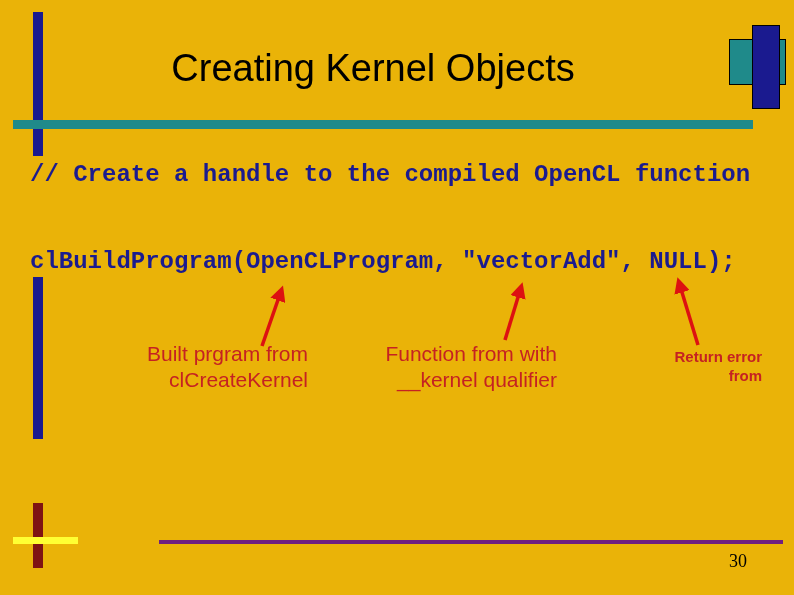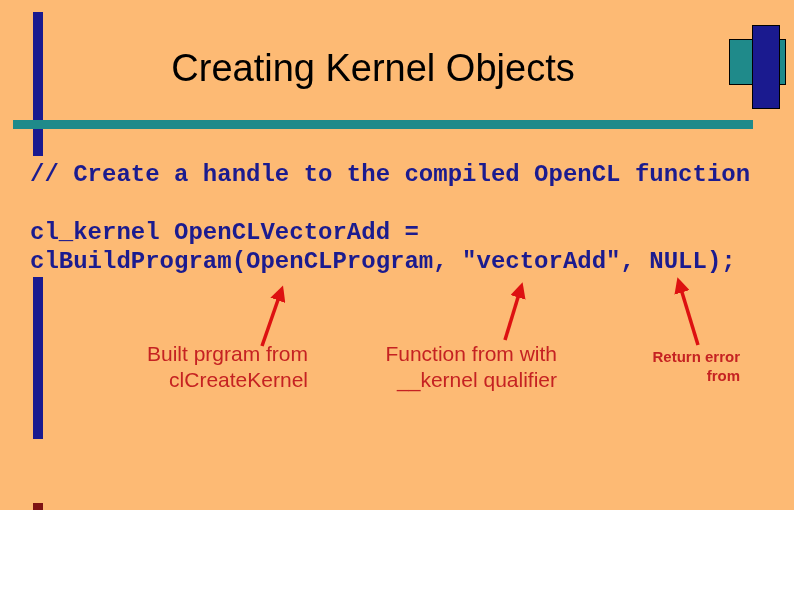--- a/index.html
+++ b/index.html
@@ -1,17 +1,17 @@
 <!DOCTYPE html>
 <html><head>
 <meta charset="utf-8">
 <style>
   html,body{margin:0;padding:0;background:#fff;}
   #slide{
-    position:relative;width:794px;height:510px;background:#fdba74;
+    position:relative;width:794px;height:595px;background:#eab308;
     overflow:hidden;font-family:"Liberation Sans",sans-serif;
   }
   .abs{position:absolute;}
   
   .bar{left:33px;width:10px;background:#1a1a8f;}
   .bar-top{top:12px;height:144px;}
   .bar-mid{top:277px;height:162px;}
   .bar-maroon{left:33px;top:503px;width:10px;height:65px;background:#7f1313;}
   
   .title{
@@ -32,21 +32,21 @@
   .code-comment{top:162px;}
   .code-l1{top:220px;}
   .code-l2{top:249px;}
   
   .callout{
     text-align:right;color:#c52222;
     font-size:21px;line-height:26px;white-space:nowrap;
   }
   .callout-1{left:88px;width:220px;top:341px;}
   .callout-2{left:337px;width:220px;top:341px;}
-  .callout-3{left:610px;width:130px;top:347px;font-size:15px;line-height:19px;font-weight:bold;}
+  .callout-3{left:632px;width:130px;top:347px;font-size:15px;line-height:19px;font-weight:bold;}
   
   .arrows{left:0;top:0;pointer-events:none;}
   
   .line-yellow{left:13px;top:537px;width:65px;height:7px;background:#ffff33;}
   .line-purple{left:159px;top:540px;width:624px;height:4px;background:#702080;}
   .pagenum{
     left:718px;top:551px;width:40px;text-align:center;color:#000;
     font-family:"Liberation Serif",serif;font-size:18px;line-height:20px;
   }
 </style>
@@ -58,21 +58,20 @@
   <div class="abs bar bar-top"></div>
   <div class="abs bar bar-mid"></div>
 
   <div class="abs title">Creating Kernel Objects</div>
   <div class="abs title-rule"></div>
 
   <div class="abs deco-teal"></div>
   <div class="abs deco-navy"></div>
 
   <div class="abs code code-comment">// Create a handle to the compiled OpenCL function</div>
-  <div class="abs code code-l1">cl_kernel OpenCLVectorAdd =</div>
   <div class="abs code code-l2">clBuildProgram(OpenCLProgram, "vectorAdd", NULL);</div>
 
   <svg class="abs arrows" width="794" height="595" viewBox="0 0 794 595">
     <defs>
       <marker id="ah" markerWidth="5" markerHeight="4.5" refX="1" refY="2.25" orient="auto">
         <path d="M0,0 L4.5,2.25 L0,4.5 z" fill="#dd1111"></path>
       </marker>
     </defs>
     <line x1="262" y1="346" x2="279" y2="297" stroke="#dd1111" stroke-width="3.5" marker-end="url(#ah)"></line>
     <line x1="505" y1="340" x2="519" y2="294" stroke="#dd1111" stroke-width="3.5" marker-end="url(#ah)"></line>

